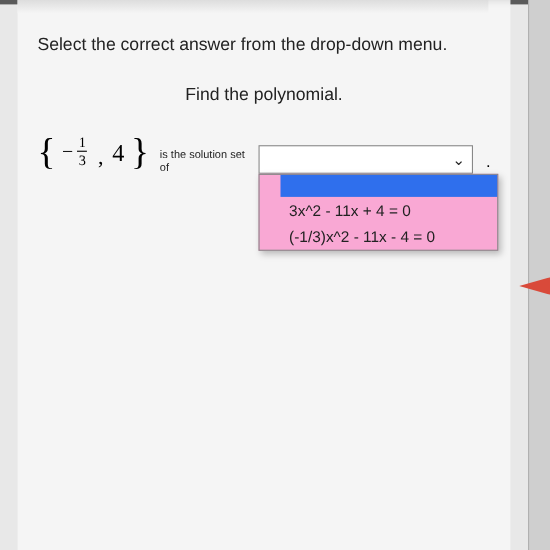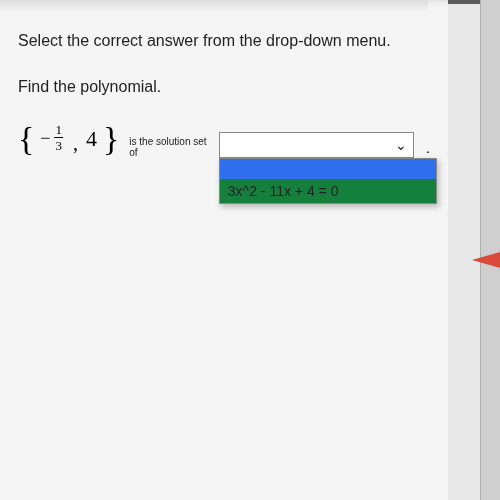--- a/index.html
+++ b/index.html
@@ -12,21 +12,21 @@
       height: 500px;
       background: #e8e8e8;
       font-family: Arial, Helvetica, sans-serif;
       overflow: hidden;
       position: relative;
     }
     .page {
       background: #f5f5f5;
       width: 448px;
       height: 500px;
-      margin-left: 0;
+      margin-left: 16px;
       padding: 20px 18px;
       position: relative;
       box-shadow: inset 0 8px 8px -8px rgba(0,0,0,0.15);
     }
     .right-edge {
       position: absolute;
       right: 0;
       top: 0;
       width: 20px;
       height: 500px;
@@ -44,20 +44,21 @@
     .instruction {
       font-size: 16px;
       color: #222;
       margin-top: 12px;
       margin-bottom: 28px;
     }
     .subprompt {
       font-size: 16px;
       color: #222;
       margin-bottom: 26px;
+      text-align: center;
     }
     .math-row {
       display: flex;
       align-items: center;
       gap: 6px;
       flex-wrap: nowrap;
     }
     .brace {
       font-size: 34px;
       font-family: "Times New Roman", serif;
@@ -126,25 +127,26 @@
     .chevron {
       font-size: 14px;
       color: #222;
       line-height: 1;
     }
     .dropdown-list {
       position: absolute;
       top: 26px;
       left: 0;
       width: 218px;
-      background: #15803d;
+      background: #f9a8d4;
       border: 1px solid #888;
       border-top: 1px solid #888;
       box-shadow: 2px 3px 6px rgba(0,0,0,0.25);
       z-index: 10;
+      padding-left: 19px;
     }
     .dropdown-item {
       padding: 4px 8px;
       font-size: 14px;
       color: #222;
       cursor: pointer;
       white-space: nowrap;
     }
     .dropdown-item.highlight {
       background: #2f6fed;
@@ -204,20 +206,21 @@
 
     <span class="sol-text">is the solution set of</span>
 
     <div class="dropdown-wrap">
       <div class="dropdown-head">
         <span class="chevron">⌄</span>
       </div>
       <div class="dropdown-list">
         <div class="dropdown-item highlight"></div>
         <div class="dropdown-item">3x^2 - 11x + 4 = 0</div>
+        <div class="dropdown-item">(-1/3)x^2 - 11x - 4 = 0</div>
       </div>
     </div>
 
     <span class="period">.</span>
   </div>
 </div>
 
 <div class="pointer">
   <div class="pointer-tri"></div>
 </div>

